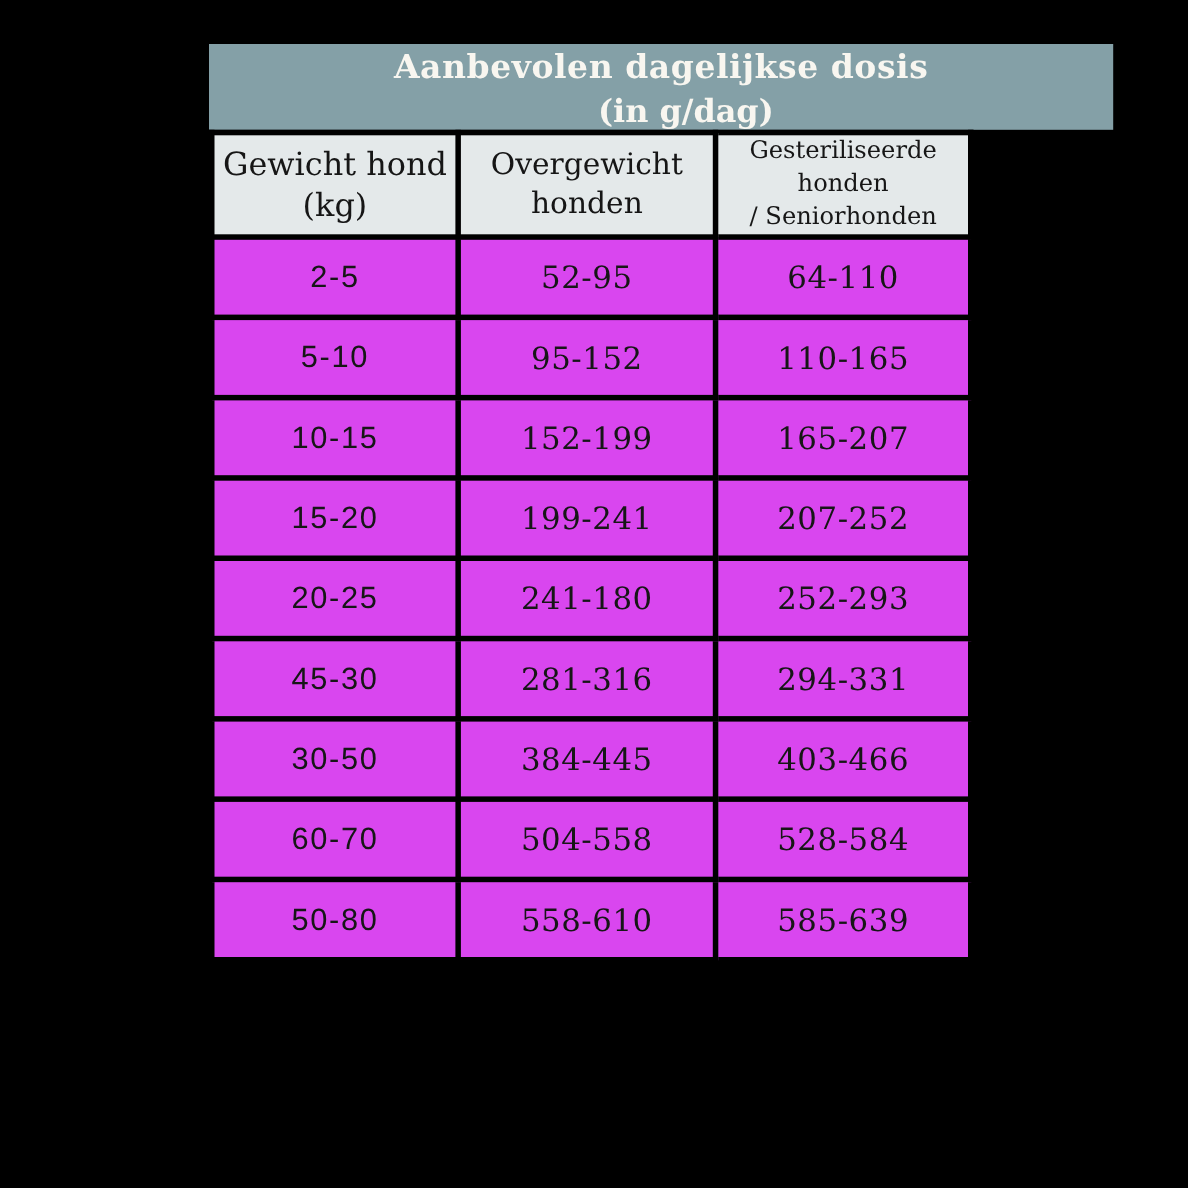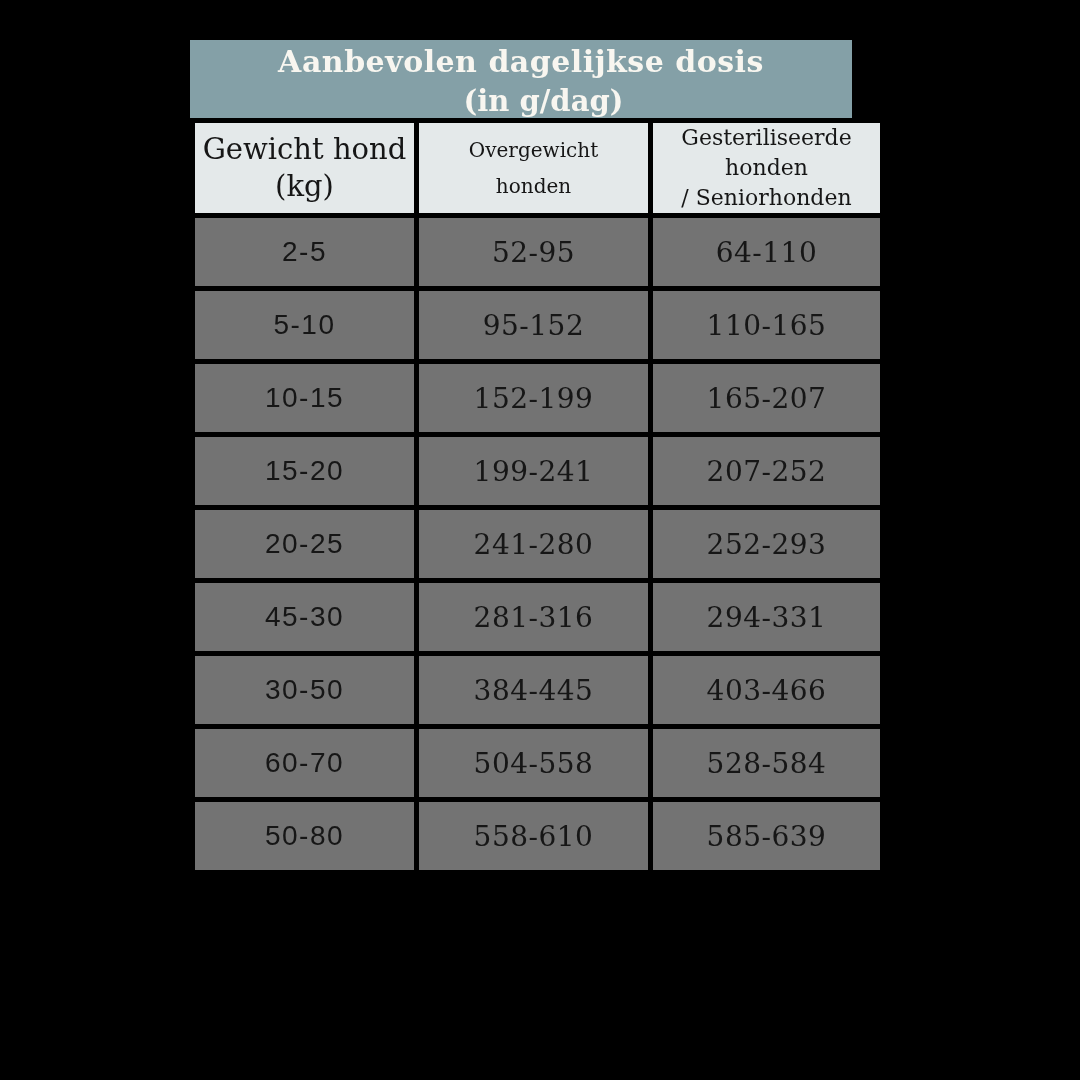--- a/index.html
+++ b/index.html
@@ -10,21 +10,21 @@
     font-family: "DejaVu Serif", serif;
     overflow: hidden;
   }
   .table-wrap {
     position: absolute;
     left: 190px; top: 40px;
     width: 690px;
   }
   .title-band {
     background: #84a0a7;
-    width: 662px; height: 78px;
+    width: 822px; height: 78px;
     text-align: center;
     color: #f8f6f0;
     font-weight: bold;
     padding-top: 1px;
     box-sizing: border-box;
   }
   .title-line1 {
     display: block;
     font-size: 30px;
     line-height: 41px;
@@ -51,25 +51,25 @@
     padding: 0;
     color: #161616;
   }
   .dose-table thead th {
     background: #e4e9ea;
     height: 70px;
     font-weight: normal;
   }
   th.col-weight { font-weight: bold; }
   th.col-weight .h-line { font-size: 29px; line-height: 37px; }
-  th.col-over   .h-line { font-size: 20px; line-height: 36px; }
+  th.col-over   .h-line { font-size: 27px; line-height: 36px; }
   th.col-ster   .h-line { font-size: 22px; line-height: 30px; }
   .h-line { display: block; }
   .dose-table tbody td {
-    background: #737373;
+    background: #d946ef;
     height: 68px;
     font-size: 28px;
   }
   td.weight-cell {
     font-family: "Liberation Sans", sans-serif;
     font-size: 27px;
     letter-spacing: 1.5px;
   }
   td.range-cell {
     font-family: "DejaVu Serif", serif;
@@ -124,21 +124,21 @@
         <td class="range-cell">152-199</td>
         <td class="range-cell">165-207</td>
       </tr>
       <tr>
         <td class="weight-cell">15-20</td>
         <td class="range-cell">199-241</td>
         <td class="range-cell">207-252</td>
       </tr>
       <tr>
         <td class="weight-cell">20-25</td>
-        <td class="range-cell">241-280</td>
+        <td class="range-cell">241-180</td>
         <td class="range-cell">252-293</td>
       </tr>
       <tr>
         <td class="weight-cell">45-30</td>
         <td class="range-cell">281-316</td>
         <td class="range-cell">294-331</td>
       </tr>
       <tr>
         <td class="weight-cell">30-50</td>
         <td class="range-cell">384-445</td>

